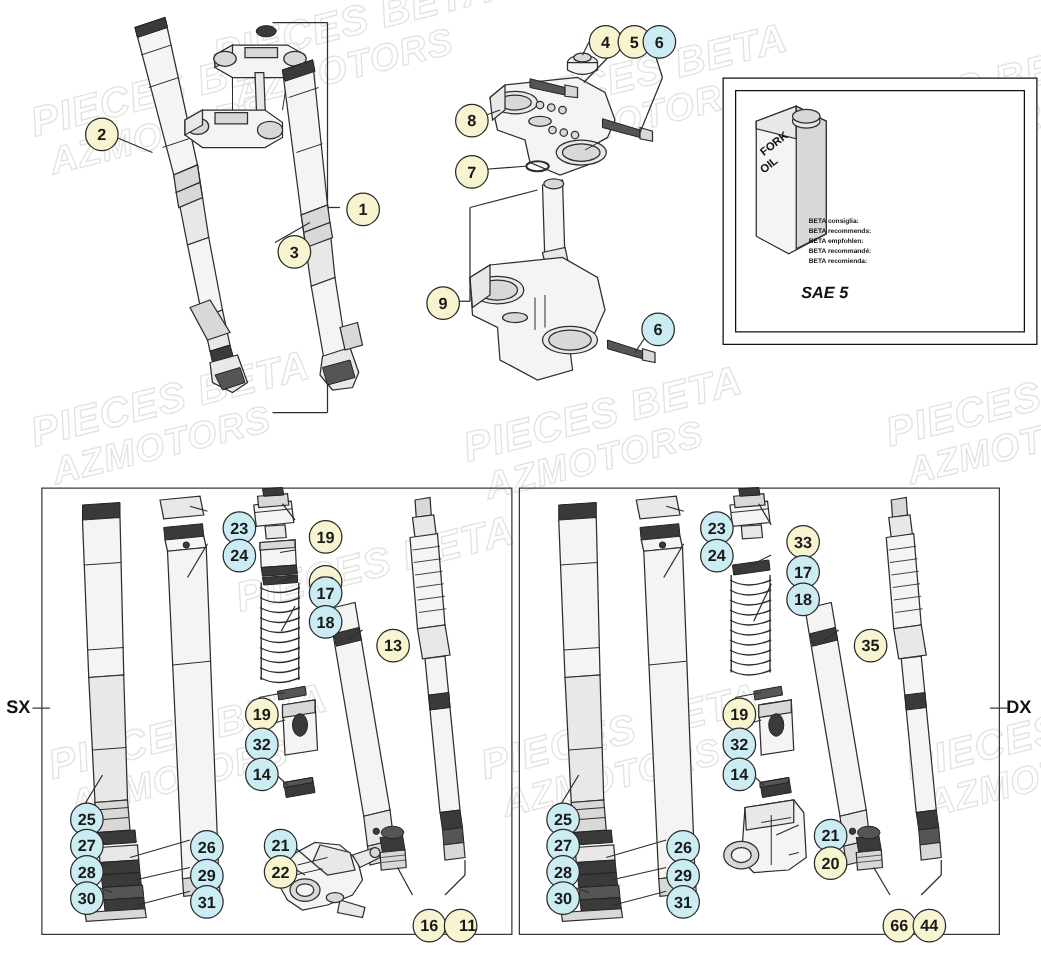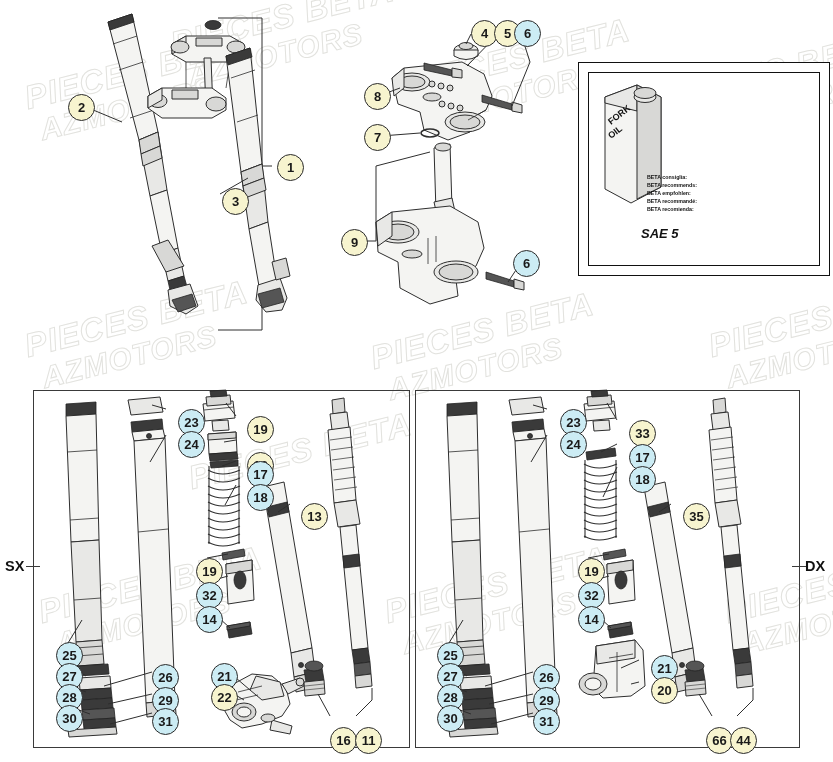--- a/index.html
+++ b/index.html
@@ -571,21 +571,21 @@
       </div>
       <div class="cal c" style="left: 211px; top: 663px;">
         <span>21</span>
       </div>
       <div class="cal y" style="left: 211px; top: 684px;">
         <span>22</span>
       </div>
       <div class="cal y" style="left: 330px; top: 727px;">
         <span>16</span>
       </div>
-      <div class="cal y" style="left: 355px; top: 727px;">
+      <div class="cal y" style="left: 355px; top: 727px; justify-content: flex-end;">
         <span>11</span>
       </div>
       <div class="cal c" style="left: 560px; top: 409px;">
         <span>23</span>
       </div>
       <div class="cal c" style="left: 560px; top: 431px;">
         <span>24</span>
       </div>
       <div class="cal y" style="left: 629px; top: 420px;">
         <span>33</span>

